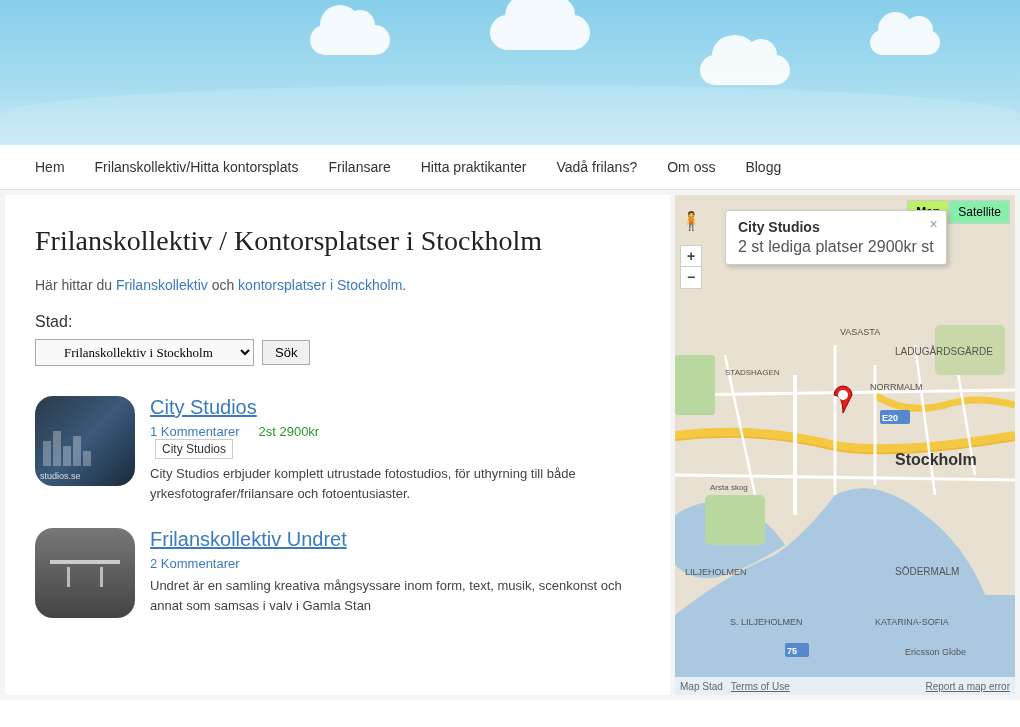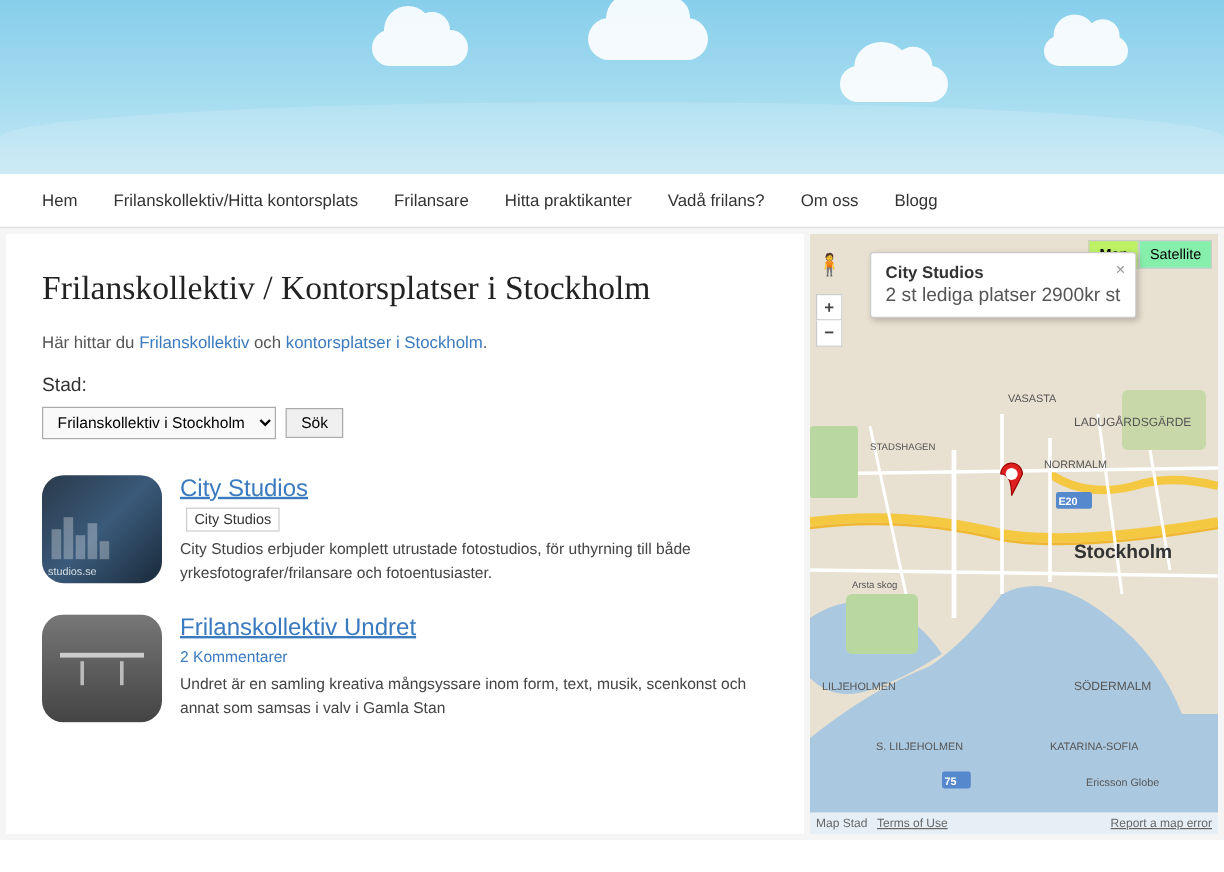--- a/index.html
+++ b/index.html
@@ -129,24 +129,25 @@
       color: #333;
       margin-bottom: 8px;
     }
     .filter-row {
       display: flex;
       align-items: center;
       gap: 8px;
       margin-bottom: 30px;
     }
     .filter-row select {
-      padding: 4px 8px;
+      padding: 4px 24px;
       font-size: 13px;
       border: 1px solid #aaa;
       background: #f9f9f9;
+      font-family: Liberation Serif, serif;
     }
     .filter-row button {
       padding: 4px 12px;
       font-size: 13px;
       border: 1px solid #aaa;
       background: #f0f0f0;
       cursor: pointer;
     }
 
     
@@ -387,20 +388,24 @@
           <div class="building b1"></div>
           <div class="building b2"></div>
           <div class="building b3"></div>
           <div class="building b4"></div>
           <div class="building b5"></div>
         </div>
         <div class="thumb-text">studios.se</div>
       </div>
       <div class="listing-info">
         <a class="listing-title">City Studios</a>
+        <div>
+          <span class="listing-comments">1 Kommentarer</span>
+          <span class="listing-availability">2st 2900kr</span>
+        </div>
         
         <span style="background:#fff;border:1px solid #ccc;padding:2px 6px;font-size:12px;color:#333;margin-left:5px;display:inline-block;vertical-align:middle;">City Studios</span>
         <p class="listing-desc">City Studios erbjuder komplett utrustade fotostudios, för uthyrning till både yrkesfotografer/frilansare och fotoentusiaster.</p>
       </div>
     </div>
 
     <div class="listing-item">
       <div class="listing-thumb thumb-undret">
         <div style="width:100%;height:100%;background:linear-gradient(180deg,#777 0%,#444 100%);display:flex;flex-direction:column;justify-content:center;align-items:center;padding:10px;">
           <div style="width:70px;height:4px;background:#ccc;margin-bottom:3px;"></div>

